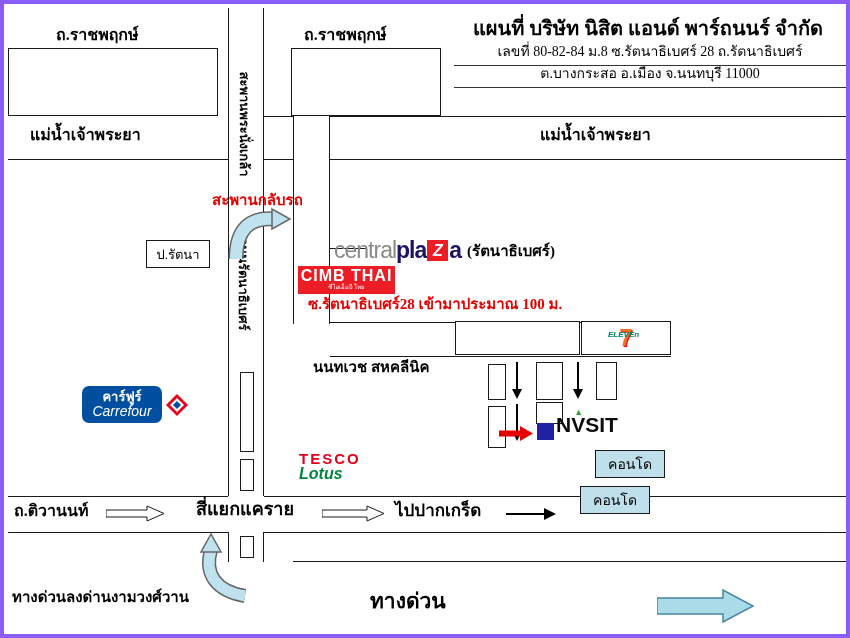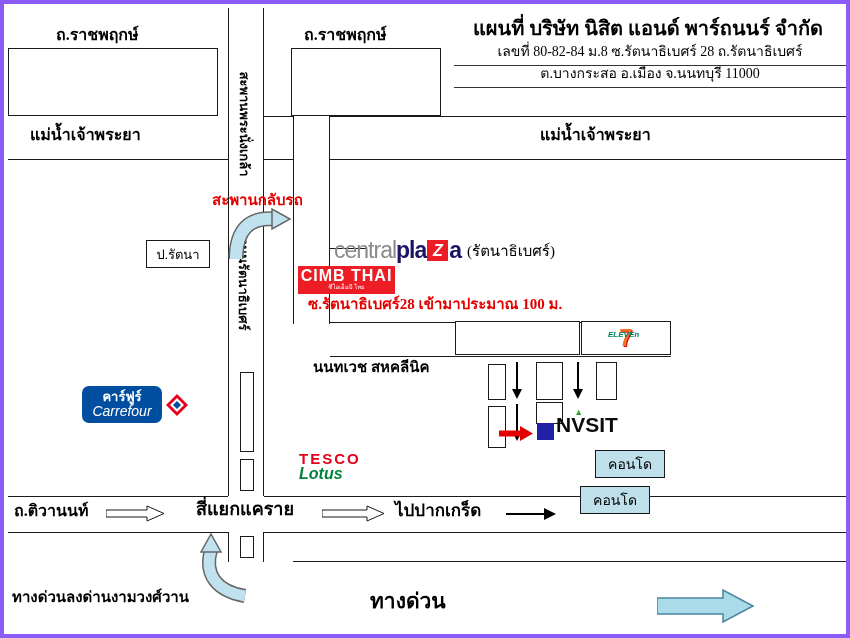--- a/index.html
+++ b/index.html
@@ -27,21 +27,21 @@
            border:1px solid #1a1a1a; font-size:14px; }
 
   
   .central { position:absolute; left:330px; top:233px; display:flex; align-items:center;
              font-family:"Liberation Sans", sans-serif; }
   .central .gray { color:#8a8a8a; font-size:23px; letter-spacing:-1px; }
   .central .navy { color:#1b1464; font-size:23px; font-weight:bold; letter-spacing:-1px; }
   .central .zbox { display:inline-flex; width:21px; height:21px; background:#ee1c25; color:#fff;
                    font-size:16px; font-weight:bold; align-items:center; justify-content:center;
                    margin:0 1px; font-style:italic; }
-  .central .suffix { color:#000; font-size:15px; margin-left:6px; font-family:"Liberation Serif", serif; font-weight:normal;}
+  .central .suffix { color:#000; font-size:15px; margin-left:6px; font-family:"Liberation Serif", serif; font-weight:bold;}
 
   .cimb { position:absolute; left:294px; top:262px; width:97px; height:28px; background:#ec1d24;
           color:#fff; display:flex; flex-direction:column; align-items:center; justify-content:center;
           font-family:"Liberation Sans", sans-serif; }
   .cimb .l1 { font-size:16px; font-weight:bold; letter-spacing:1px; line-height:1; }
   .cimb .l2 { font-size:6px; line-height:1.2; }
 
   .seven { position:absolute; left:577px; top:317px; width:90px; height:34px; background:#fff;
            border:1px solid #1a1a1a; }
   .seven .inner { position:relative; width:100%; height:100%; display:flex; align-items:center; justify-content:center;

